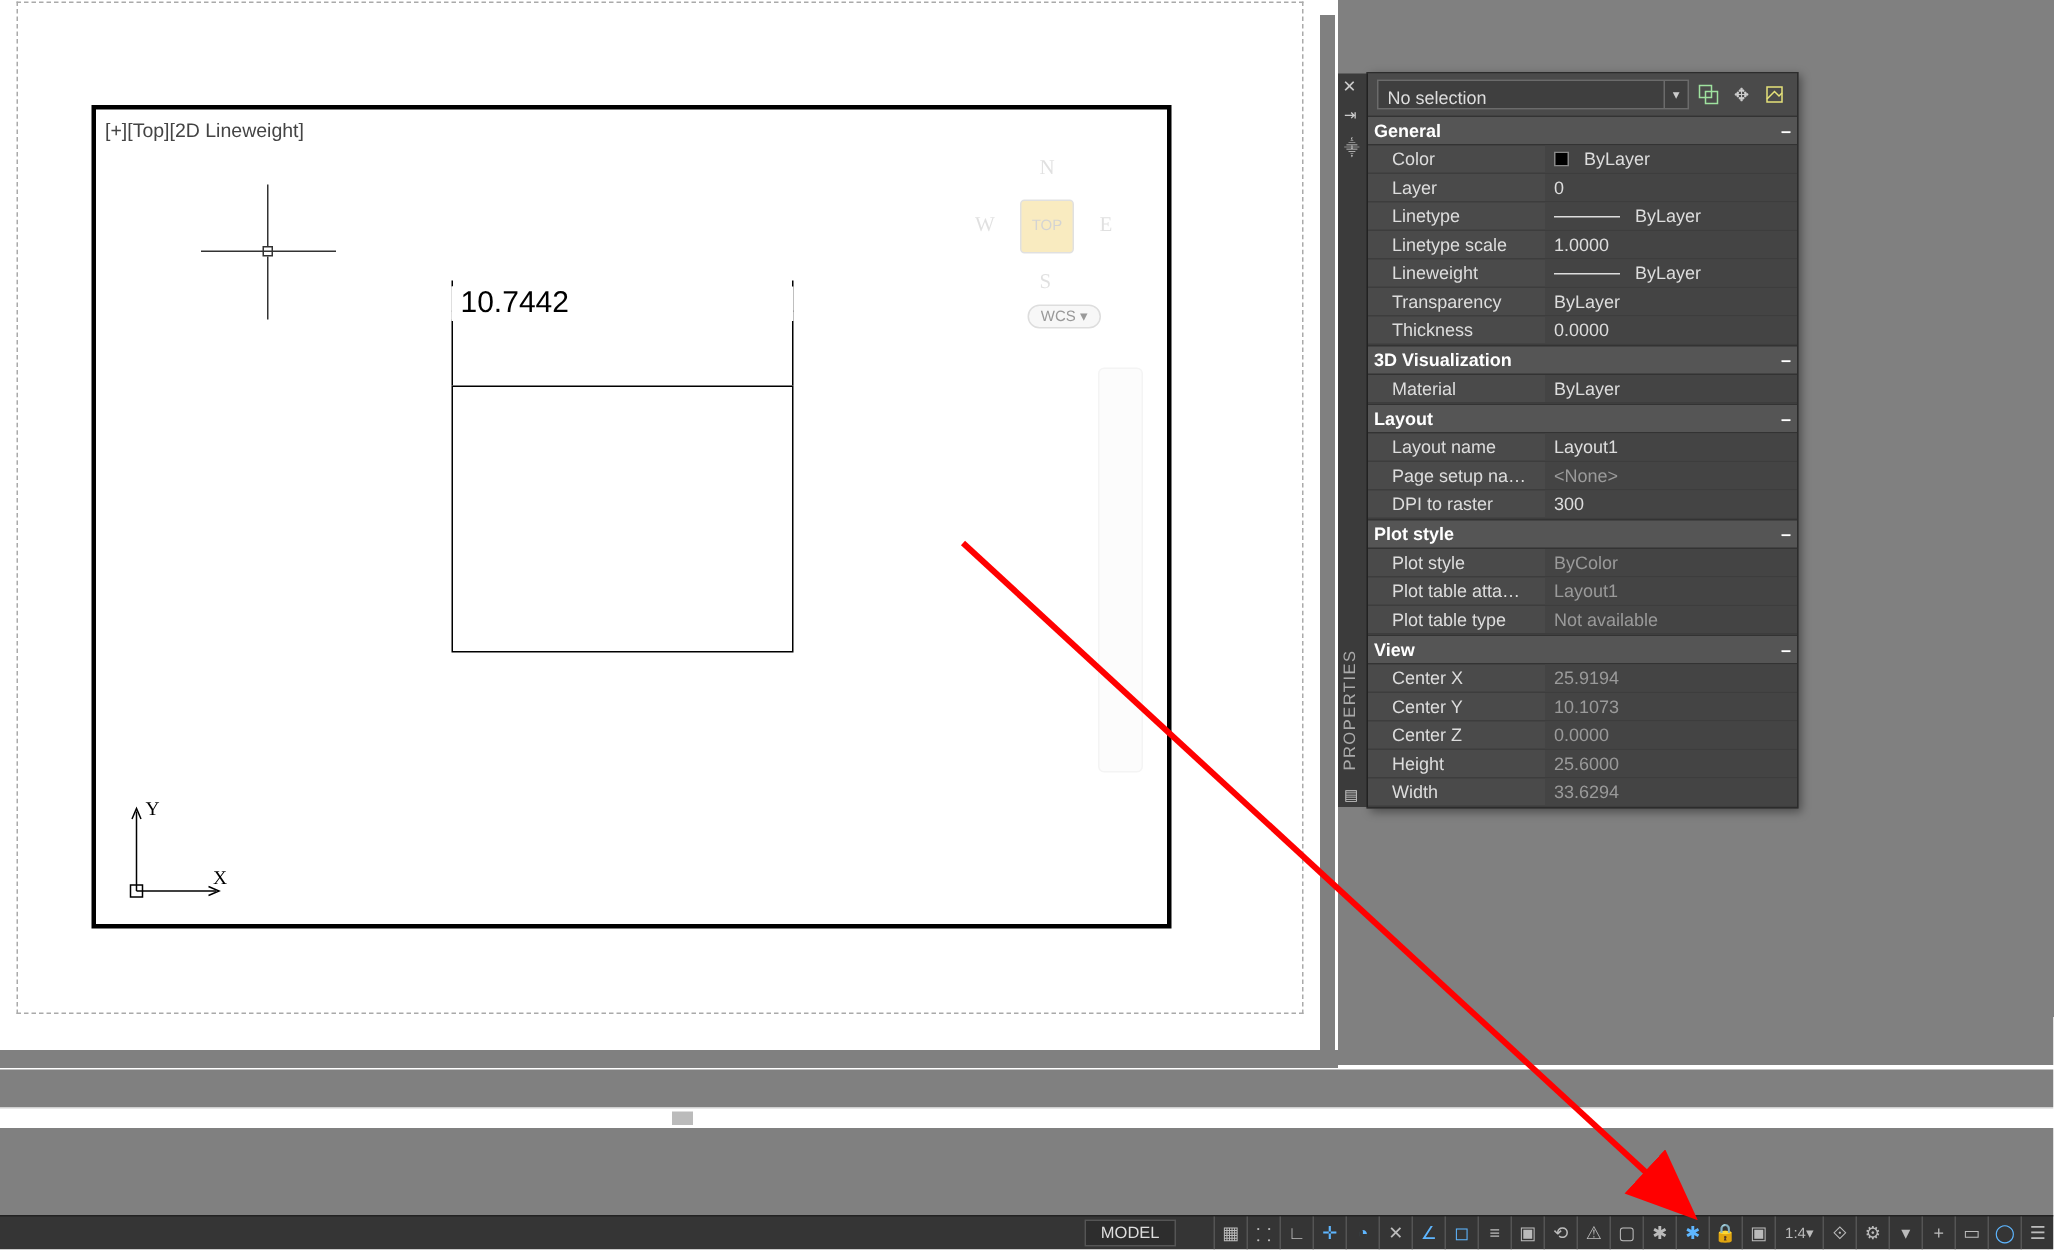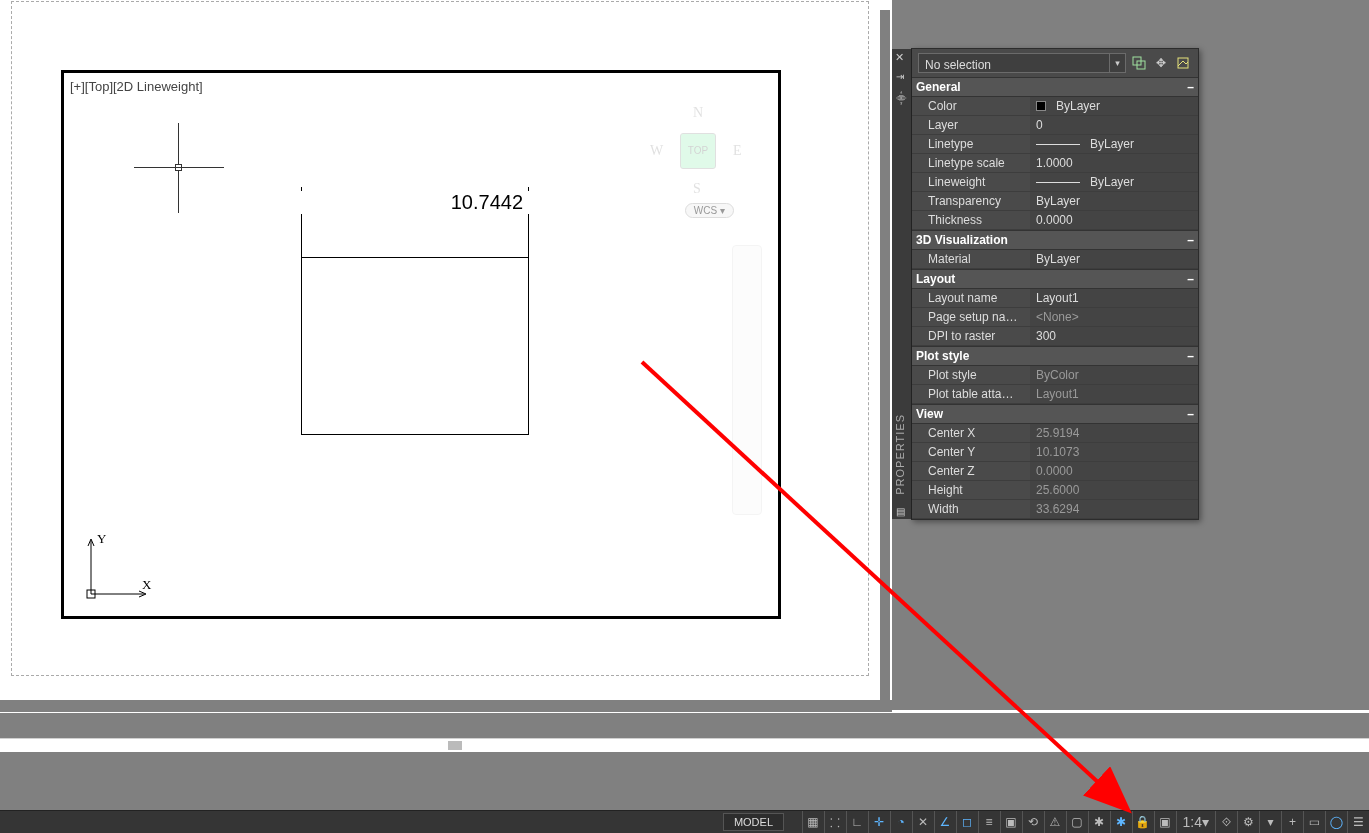--- a/index.html
+++ b/index.html
@@ -91,36 +91,36 @@
 .dim-line .arr1, .dim-line .arr2 {
   position: absolute; top: 14px; width: 0; height: 0;
   border-top: 6px solid transparent; border-bottom: 6px solid transparent;
 }
 .dim-line .arr1 { left: 0; border-right: 14px solid #000; }
 .dim-line .arr2 { right: 0; border-left: 14px solid #000; }
 .dim-text {
   position: absolute;
   left: 237px; top: 118px;
   width: 228px;
-  text-align: right;
+  text-align: left;
   font-size: 20px;
   font-family: Arial, sans-serif;
   background: #fff;
   z-index: 2;
 }
 .dim-text span { background: #fff; padding: 0 6px; }
 .viewcube {
   position: absolute;
   right: 20px; top: 20px;
   width: 120px; height: 120px;
   opacity: 0.25;
 }
 .viewcube .top {
   position: absolute; left: 42px; top: 40px; width: 36px; height: 36px;
-  border: 1px solid #888; background: #86efac; text-align: center;
+  border: 1px solid #888; background: #eab308; text-align: center;
   line-height: 34px; font-size: 10px; color: #555;
   border-radius: 3px;
 }
 .viewcube .n { position:absolute; left:55px; top:12px; font-size:14px; color:#888; font-family: Georgia, serif;}
 .viewcube .s { position:absolute; left:55px; top:88px; font-size:14px; color:#888; font-family: Georgia, serif;}
 .viewcube .e { position:absolute; left:95px; top:50px; font-size:14px; color:#888; font-family: Georgia, serif;}
 .viewcube .w { position:absolute; left:12px; top:50px; font-size:14px; color:#888; font-family: Georgia, serif;}
 .wcs-badge {
   position:absolute; right: 44px; top: 130px;
   font-size: 10px; color: #999;
@@ -164,21 +164,21 @@
   position: absolute; right: 0; display: flex; gap: 0; height: 100%;
 }
 .status-bar .sbtn {
   width: 22px; height: 100%;
   border-left: 1px solid #555;
   display: flex; align-items: center; justify-content: center;
   color: #bbb; font-size: 12px;
   cursor: pointer;
 }
 .status-bar .sbtn.active { color: #5eb6ff; }
-.status-bar .sbtn.wide { width: auto; padding: 0 6px; font-size: 14px; }
+.status-bar .sbtn.wide { width: auto; padding: 0 6px; font-size: 10px; }
 
 
 .right-bg {
   position: absolute; left: 892px; top: 0; width: 477px; height: 710px;
   background: #808080;
 }
 
 .prop-panel {
   position: absolute;
   right: 170px; top: 48px;
@@ -403,20 +403,24 @@
       <span>Plot style</span>
       <span>–</span>
     </div>
   <div class="prop-row">
       <div class="k">Plot style</div>
       <div class="v dim">ByColor</div>
     </div>
   <div class="prop-row">
       <div class="k">Plot table atta…</div>
       <div class="v dim">Layout1</div>
+    </div>
+  <div class="prop-row">
+      <div class="k">Plot table type</div>
+      <div class="v dim">Not available</div>
     </div>
 
   <div class="section-hdr">
       <span>View</span>
       <span>–</span>
     </div>
   <div class="prop-row">
       <div class="k">Center X</div>
       <div class="v dim">25.9194</div>
     </div>

